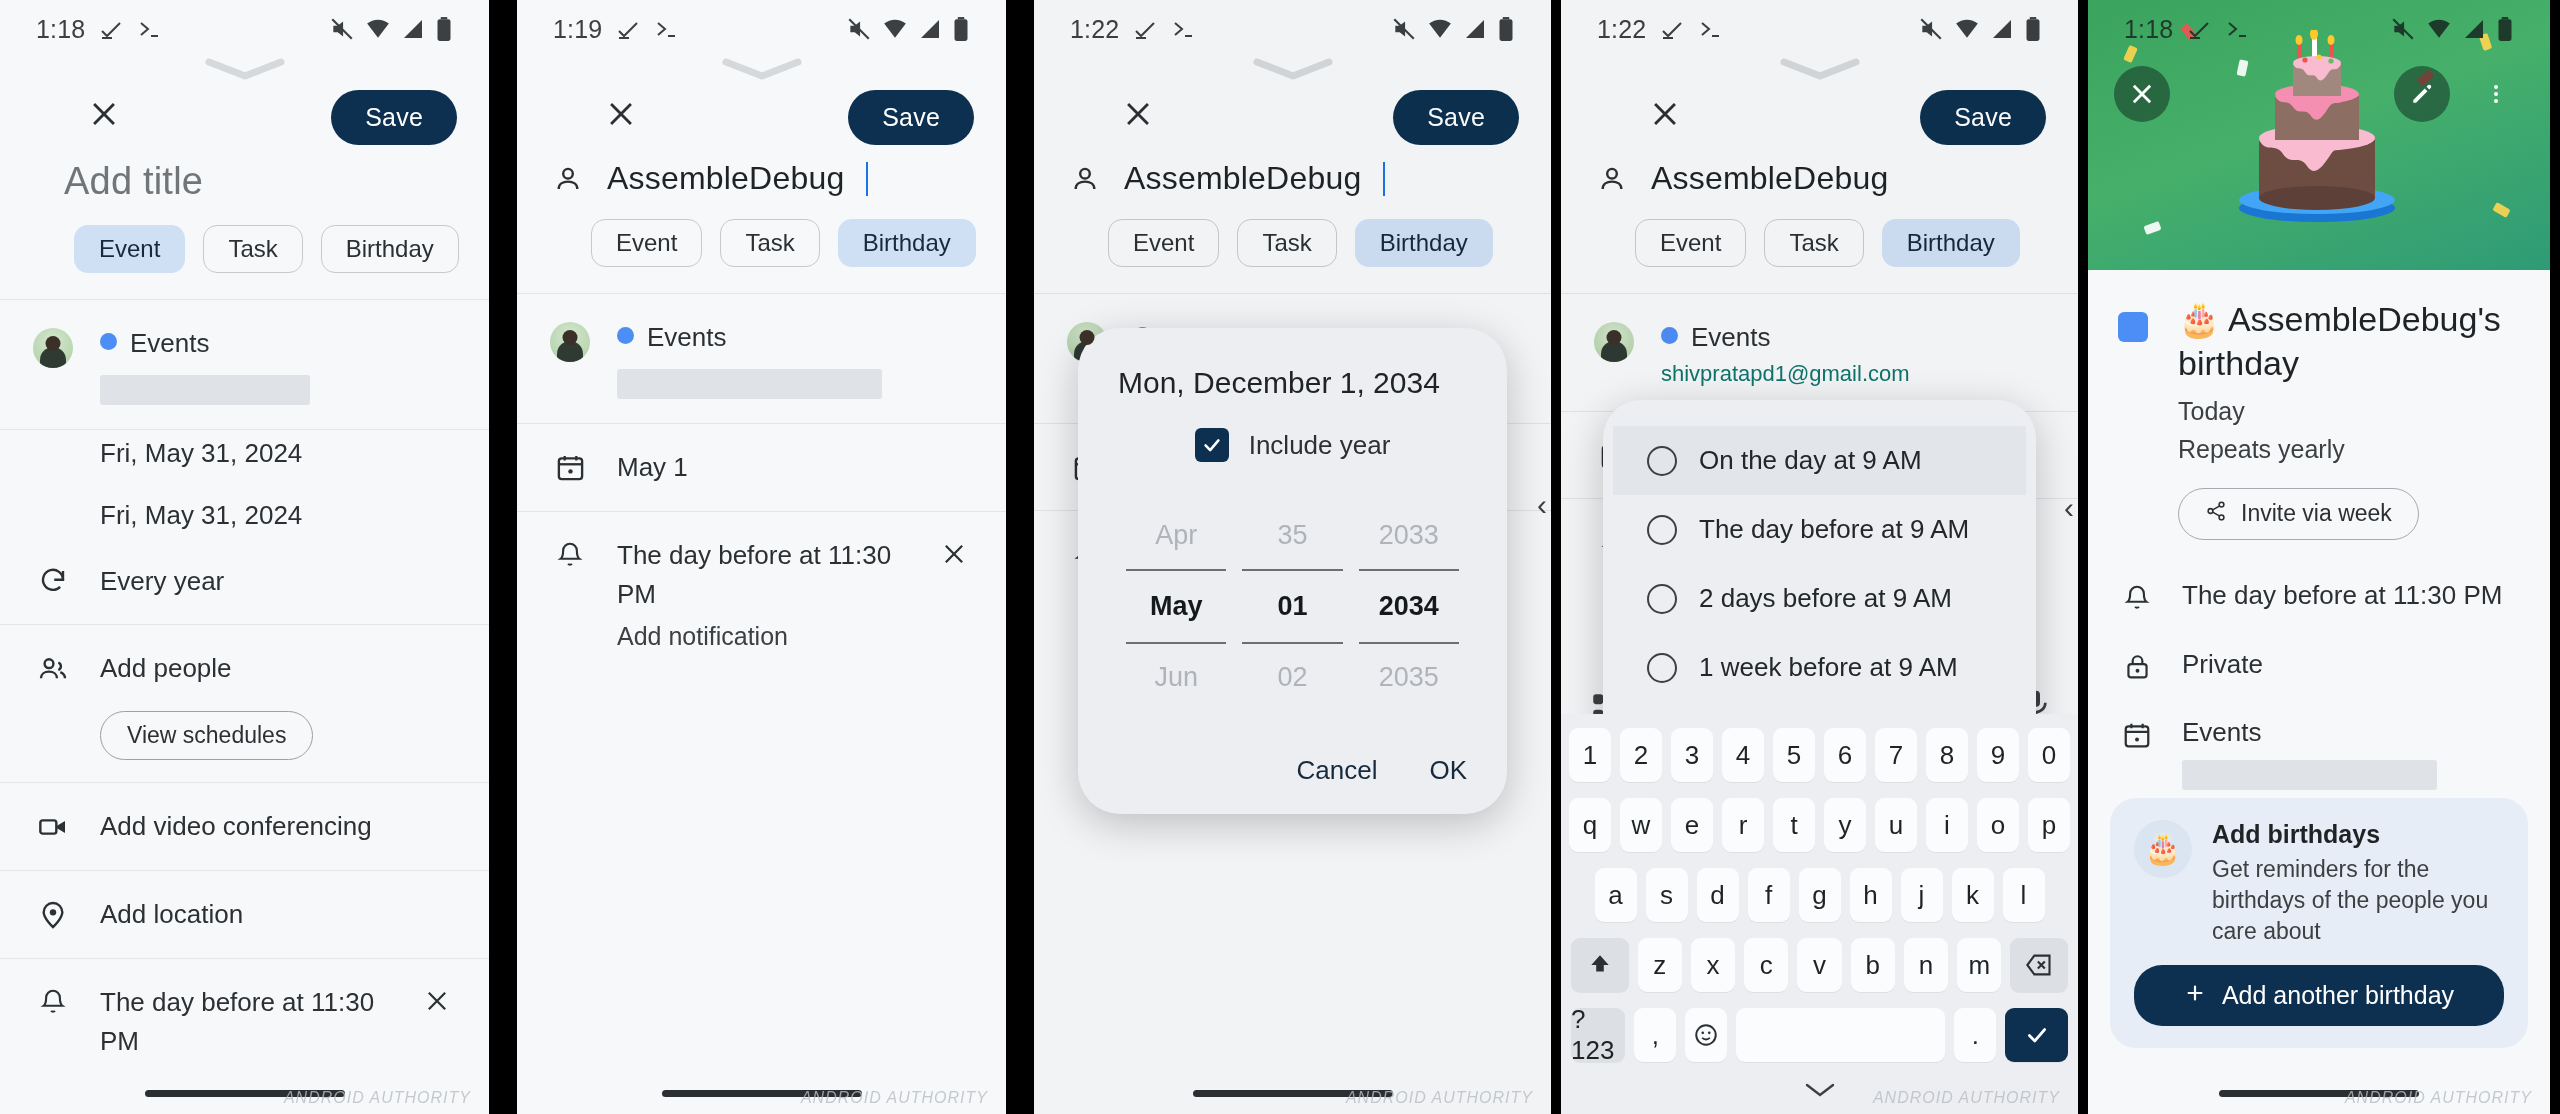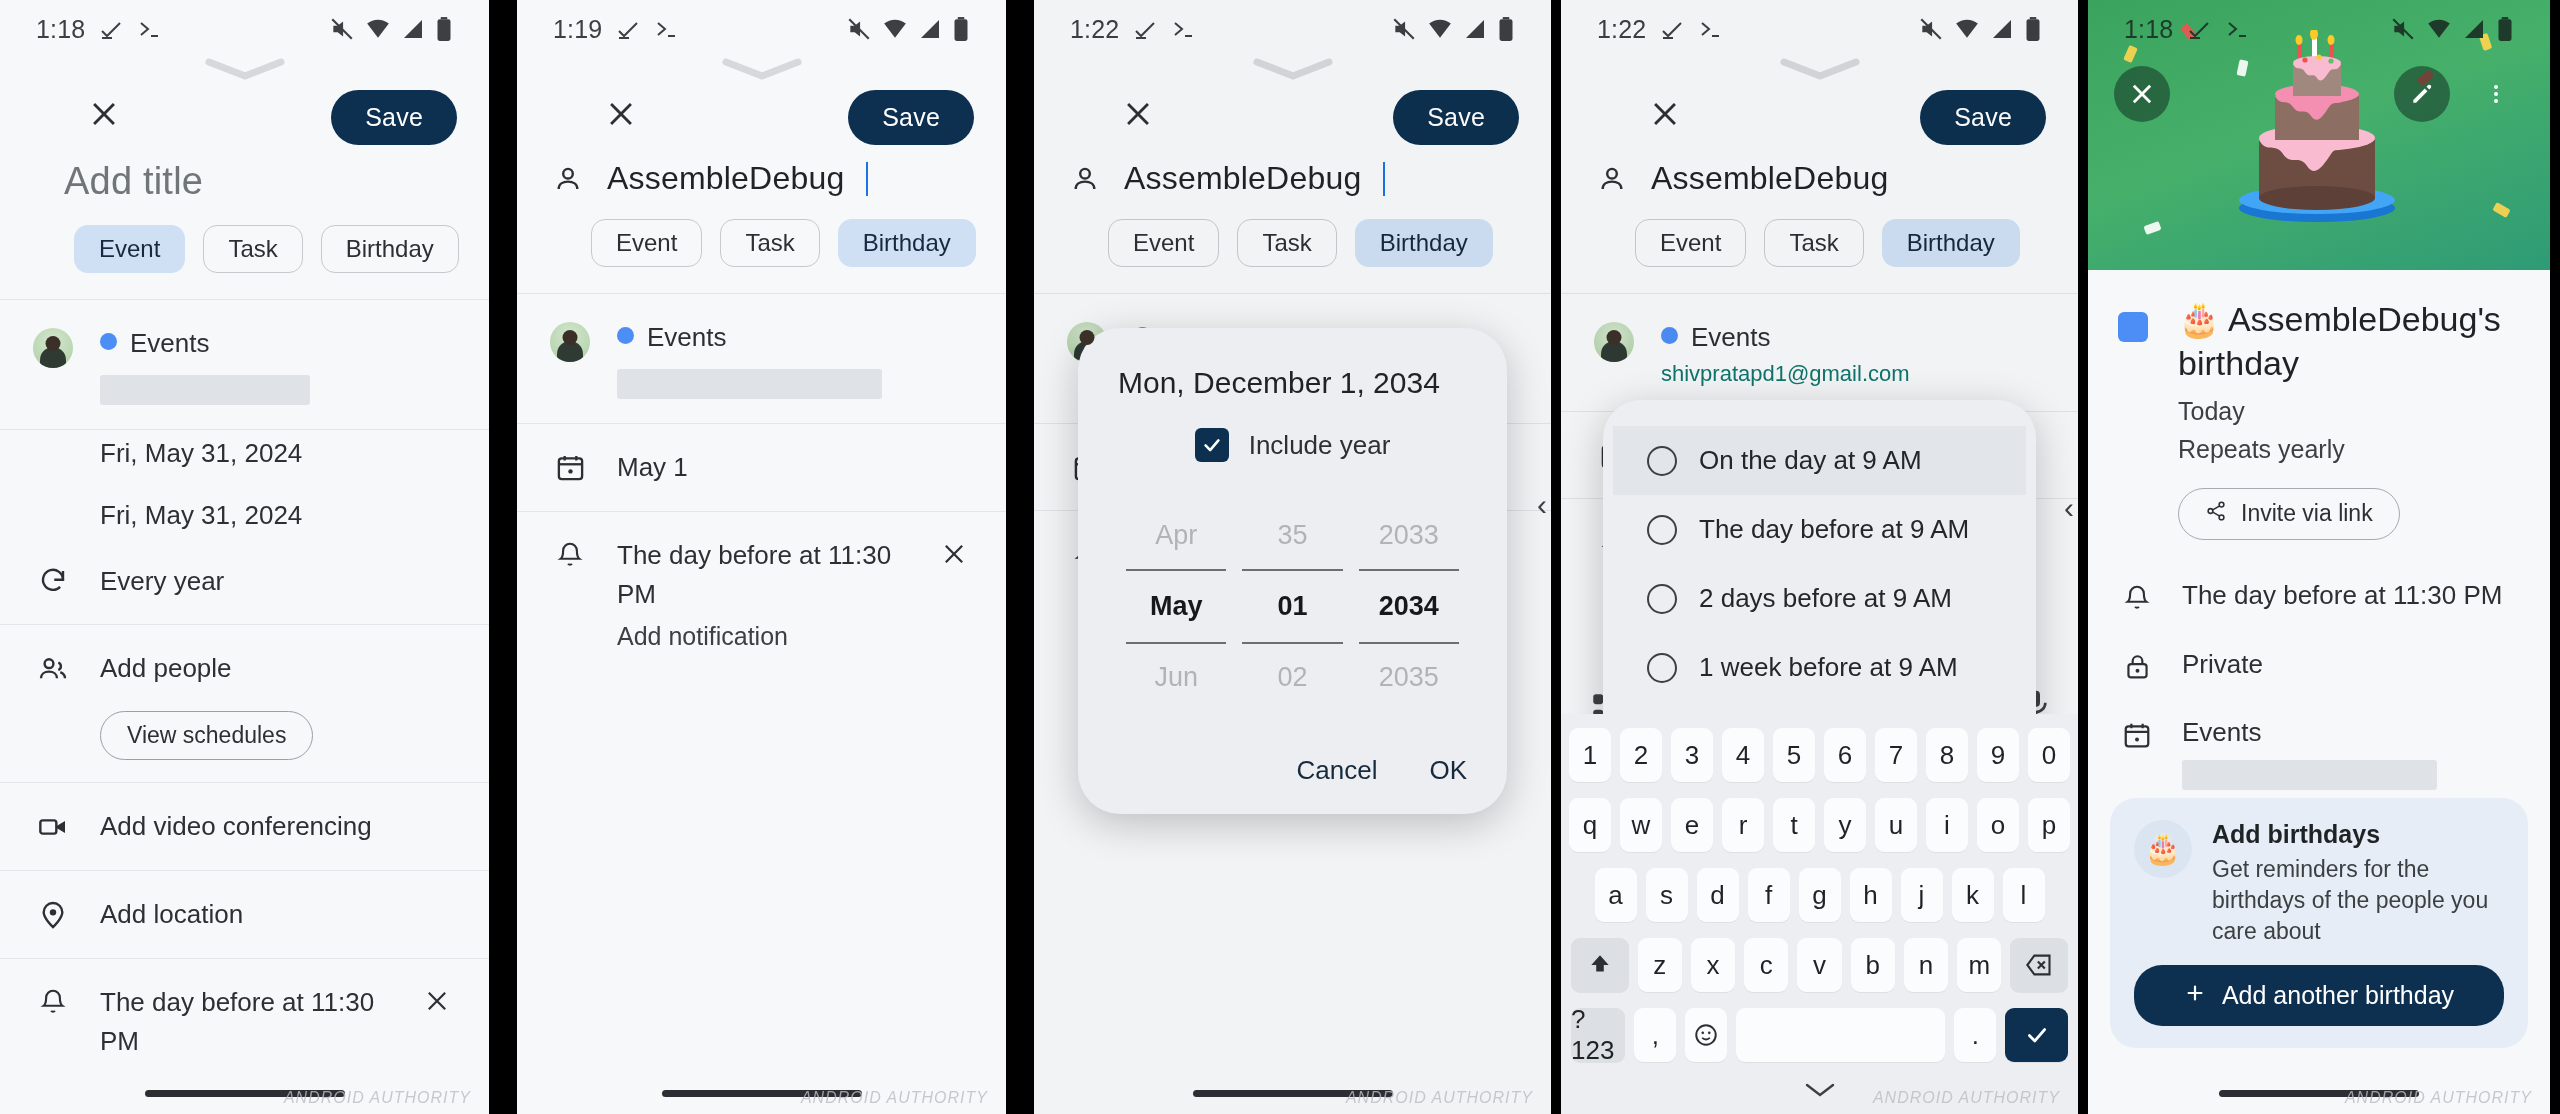--- a/index.html
+++ b/index.html
@@ -1020,21 +1020,21 @@
         <div class="d5-sub" style="margin-top:2px;">Repeats yearly</div>
         <button class="invite-btn">
           <span>
             <svg width="22" height="22" viewBox="0 0 24 24">
                 <circle cx="18" cy="5" r="2.6" stroke="#2c3033" stroke-width="1.7" fill="none"></circle>
                 <circle cx="6" cy="12" r="2.6" stroke="#2c3033" stroke-width="1.7" fill="none"></circle>
                 <circle cx="18" cy="19" r="2.6" stroke="#2c3033" stroke-width="1.7" fill="none"></circle>
                 <path d="M8.4 10.8l7.2-4.2M8.4 13.2l7.2 4.2" stroke="#2c3033" stroke-width="1.7"></path>
               </svg>
           </span>
-          <span>Invite via link</span>
+          <span>Invite via week</span>
         </button>
       </div>
     </div>
 
     <div class="d5-row" style="margin-top:22px;">
       <div class="d5-ic">
         <svg width="30" height="30" viewBox="0 0 24 24">
             <path d="M12 3a5.5 5.5 0 00-5.5 5.5c0 5-2 6.5-2 6.5h15s-2-1.5-2-6.5A5.5 5.5 0 0012 3z" stroke="#2c3033" stroke-width="1.7" fill="none"></path>
             <path d="M10.5 19a1.8 1.8 0 003 0" stroke="#2c3033" stroke-width="1.7" fill="none"></path>
           </svg>

